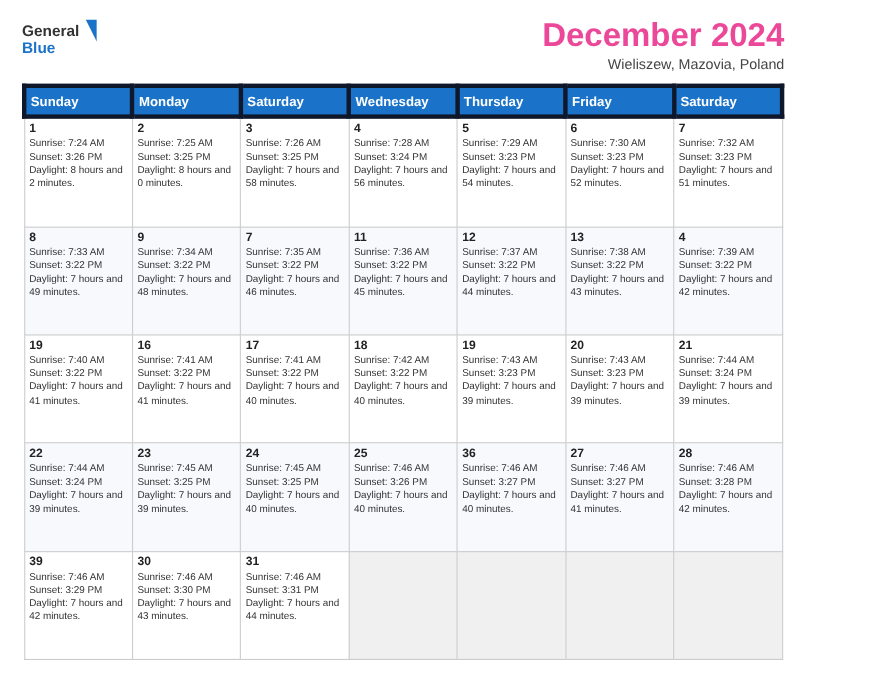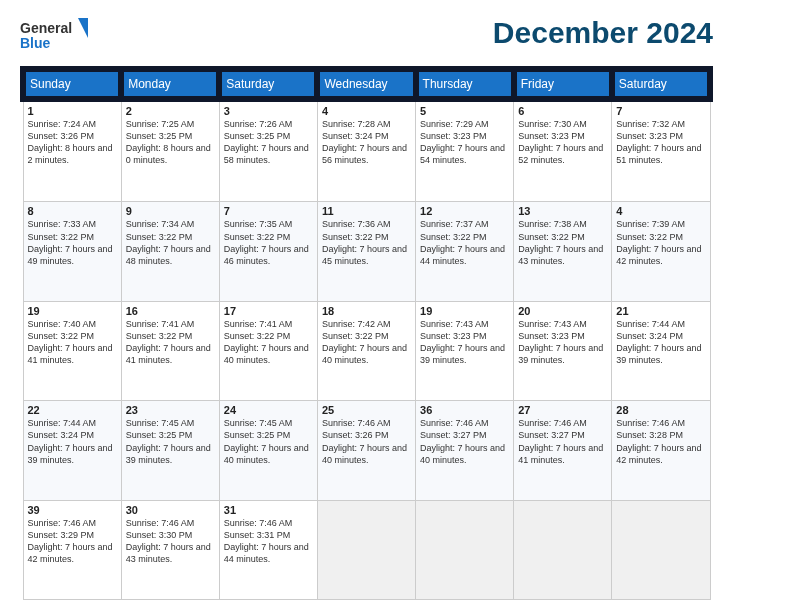--- a/index.html
+++ b/index.html
@@ -27,42 +27,42 @@
       display: flex;
       align-items: center;
       gap: 4px;
     }
     .title-block {
       text-align: right;
     }
     .month-title {
       font-size: 30px;
       font-weight: bold;
-      color: #0c4a6e;
+      color: #ec4899;
       line-height: 1.1;
     }
     .subtitle {
       font-size: 13px;
       color: #444;
       margin-top: 2px;
     }
     .calendar {
       flex: 1;
       border-collapse: collapse;
       width: 100%;
       table-layout: fixed;
     }
     .calendar th {
       background: #1a73c8;
       color: #fff;
       font-size: 12px;
-      font-weight: normal;
+      font-weight: bold;
       padding: 5px 4px;
       text-align: left;
-      border: 6px solid #0f172a;
+      border: 4px solid #0f172a;
     }
     .calendar td {
       border: 1px solid #ccc;
       vertical-align: top;
       padding: 3px 4px;
       font-size: 9.5px;
       color: #333;
       background: #fff;
     }
     .calendar tr:nth-child(even) td {
@@ -91,20 +91,21 @@
   <div class="header">
     <div class="logo">
   <svg width="68" height="40" viewBox="0 0 68 40">
     <text x="0" y="17" font-size="14" font-weight="bold" fill="#333" font-family="Arial">General</text>
     <text x="0" y="32" font-size="14" font-weight="bold" fill="#1a73c8" font-family="Arial">Blue</text>
     <polygon points="58,2 68,2 68,22" fill="#1a73c8"></polygon>
   </svg>
 </div>
     <div class="title-block">
       <div class="month-title">December 2024</div>
+      <div class="subtitle">Wieliszew, Mazovia, Poland</div>
     </div>
   </div>
 
   <table class="calendar">
     <thead>
       <tr>
         <th>Sunday</th>
         <th>Monday</th>
         <th>Saturday</th>
         <th>Wednesday</th>

